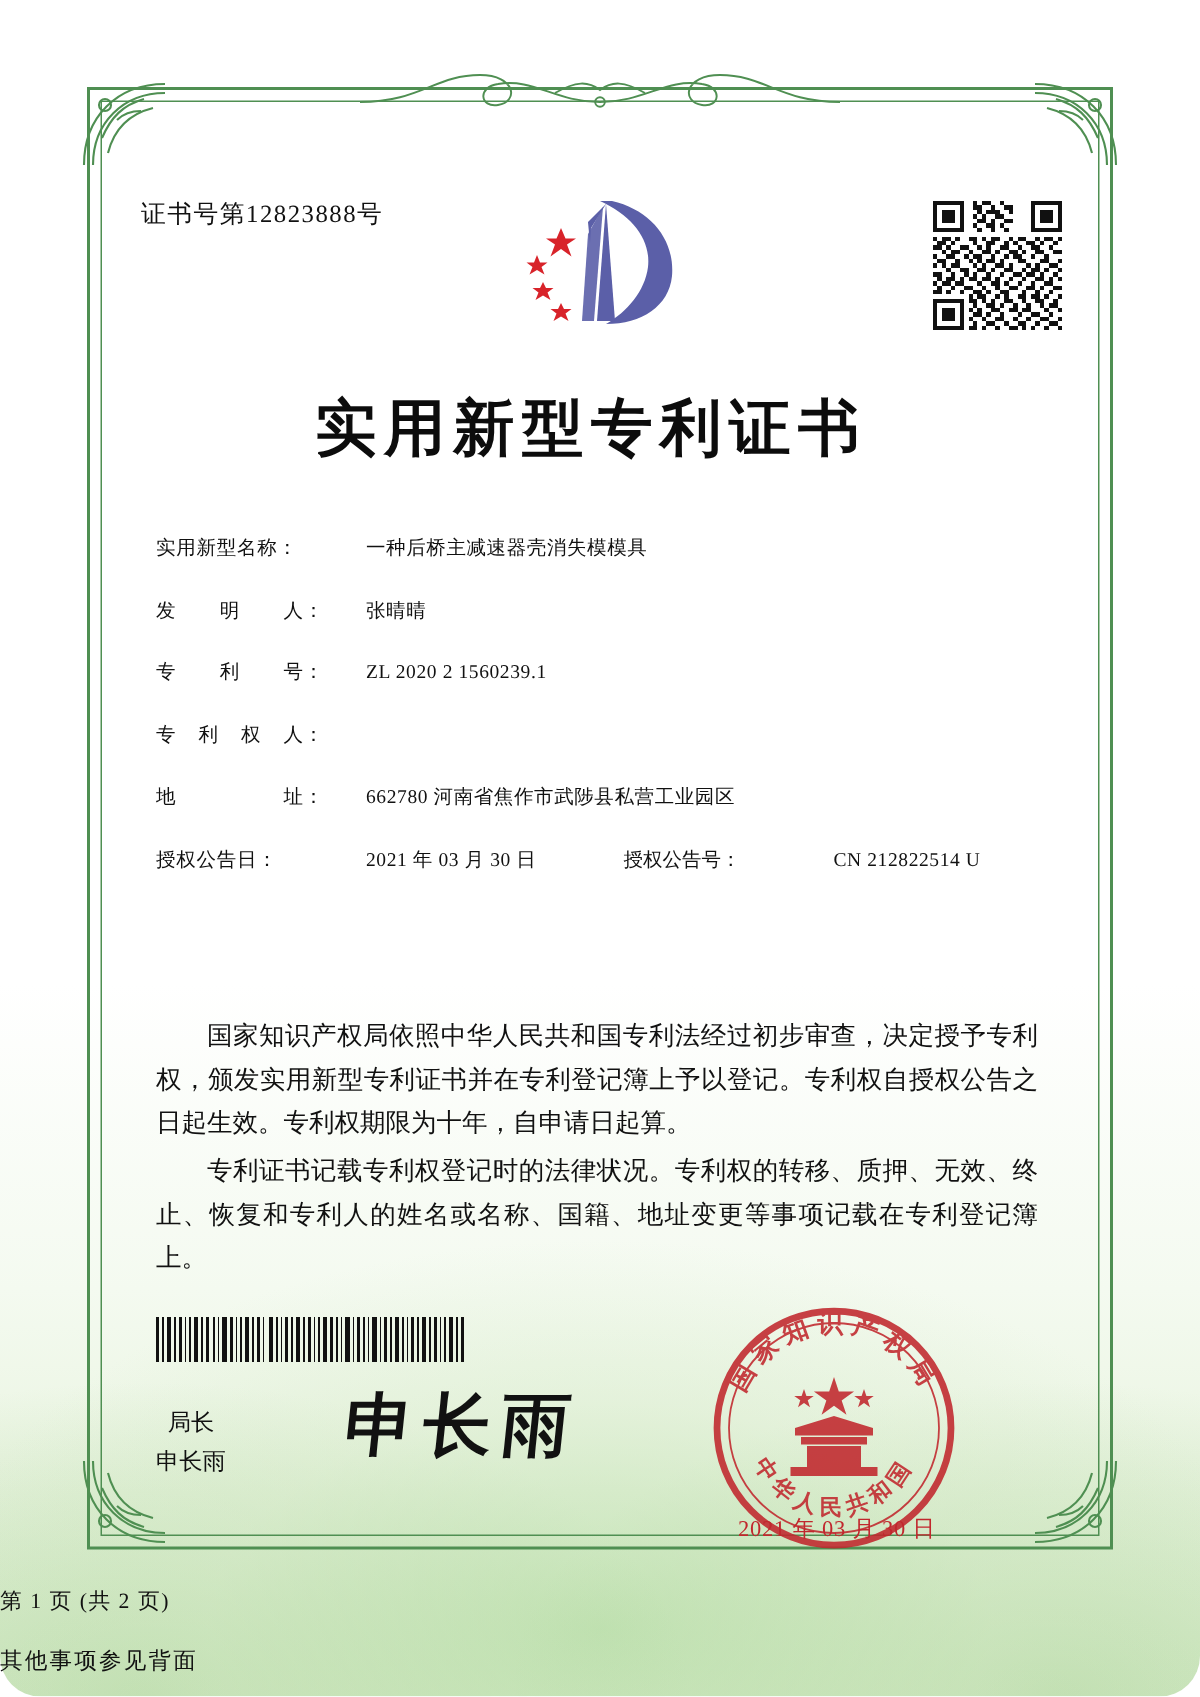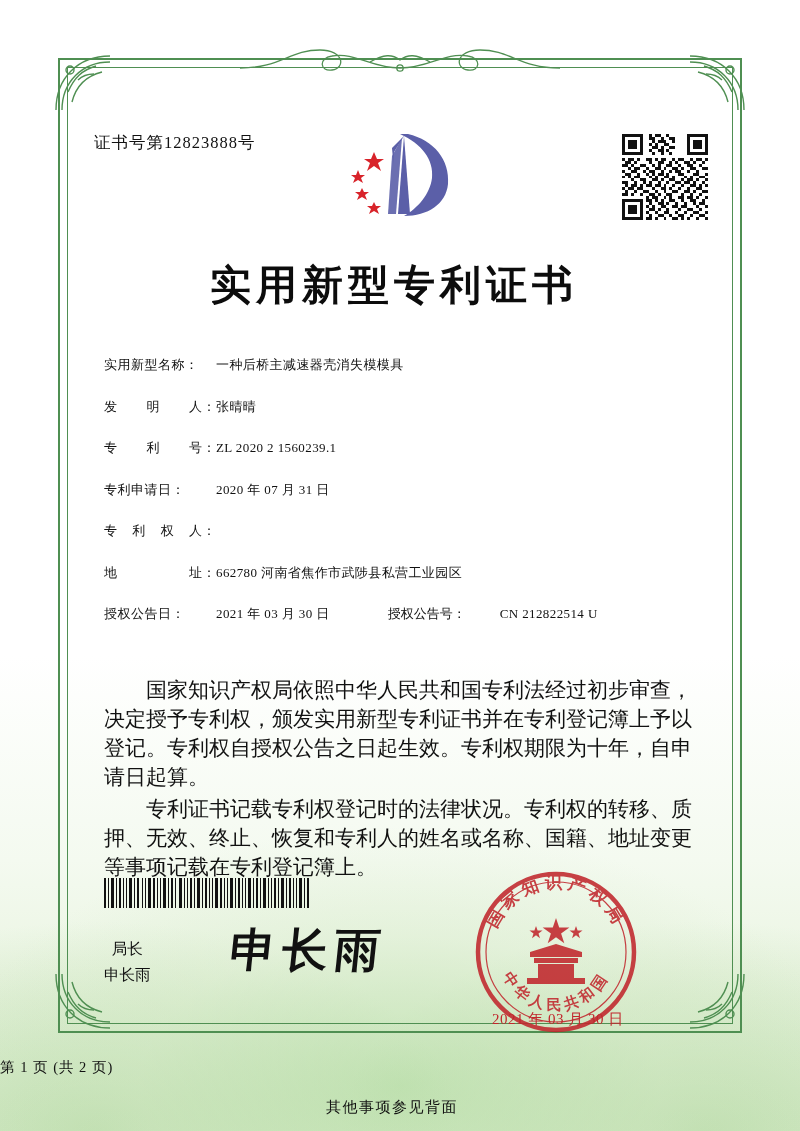--- a/index.html
+++ b/index.html
@@ -19,20 +19,21 @@
   .certificate {
     position: absolute;
     left: 0; top: 0;
     width: 800px;
     height: 1131px;
     background:
       radial-gradient(ellipse 620px 360px at 50% 96%, rgba(168,214,150,0.55) 0%, rgba(205,230,190,0.30) 42%, rgba(255,255,255,0) 72%),
       radial-gradient(ellipse 520px 300px at 12% 100%, rgba(150,200,130,0.45) 0%, rgba(255,255,255,0) 70%),
       radial-gradient(ellipse 520px 300px at 88% 100%, rgba(150,200,130,0.45) 0%, rgba(255,255,255,0) 70%),
       linear-gradient(to bottom, #ffffff 0%, #ffffff 58%, #f4faf0 76%, #e9f4e0 88%, #e2f1d6 100%);
+    border-radius: 27px;
   }
 
   
   .border-outer {
     position: absolute;
     left: 58px; top: 58px;
     width: 684px; height: 975px;
     border: 2px solid #4f8f52;
     box-sizing: border-box;
   }
@@ -110,37 +111,37 @@
   .field-label {
     width: 112px;
     flex: 0 0 112px;
     letter-spacing: 0.5px;
   }
   .field-label.spread {
     display: inline-flex;
     justify-content: space-between;
   }
   .field-label.spread > span { display: inline-block; }
-  .field-value { letter-spacing: 0.4px; }
+  .field-value { letter-spacing: 0.4px; margin-left: 28px; }
 
   .field-row.dual { margin-bottom: 0; }
   .field-row.dual .second-label {
     margin-left: 58px;
     width: 112px;
     flex: 0 0 112px;
     display: inline-flex;
     justify-content: space-between;
   }
 
   
   .paragraphs {
     position: absolute;
     left: 104px; top: 676px;
     width: 588px;
-    font-size: 21px;
+    font-size: 17px;
     line-height: 29px;
     color: #111;
     text-align: justify;
   }
   .paragraphs p {
     margin: 0 0 3px 0;
     text-indent: 2em;
   }
 
   
@@ -189,21 +190,20 @@
     position: absolute;
     left: 0; right: 0; top: 1058px;
     text-align: left;
     font-size: 14.5px;
     color: #111;
     letter-spacing: 1px;
   }
   .footer-note {
     position: absolute;
     left: 0; right: 16px; top: 1098px;
-    text-align: center;
     font-size: 15px;
     color: #111;
     letter-spacing: 1.5px;
   }
 </style>
 </head>
 <body>
 
 <div class="certificate">
 
@@ -508,24 +508,20 @@
 
     <div class="field-row">
       <span class="field-label spread">
         <span>专</span>
         <span>利</span>
         <span>号：</span>
       </span>
       <span class="field-value">ZL 2020 2 1560239.1</span>
     </div>
 
-    <div class="field-row">
-      <span class="field-label">专利申请日：</span>
-      <span class="field-value">2020 年 07 月 31 日</span>
-    </div>
 
     <div class="field-row">
       <span class="field-label spread">
         <span>专</span>
         <span>利</span>
         <span>权</span>
         <span>人：</span>
       </span>
     </div>
 

